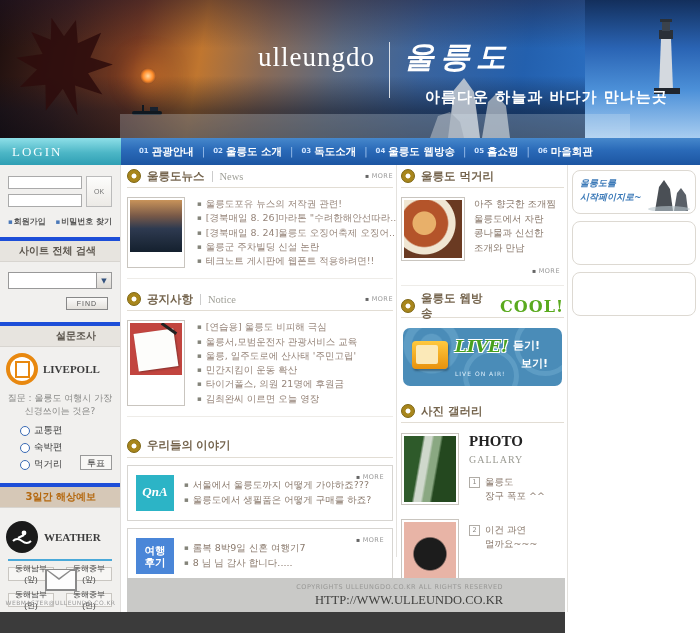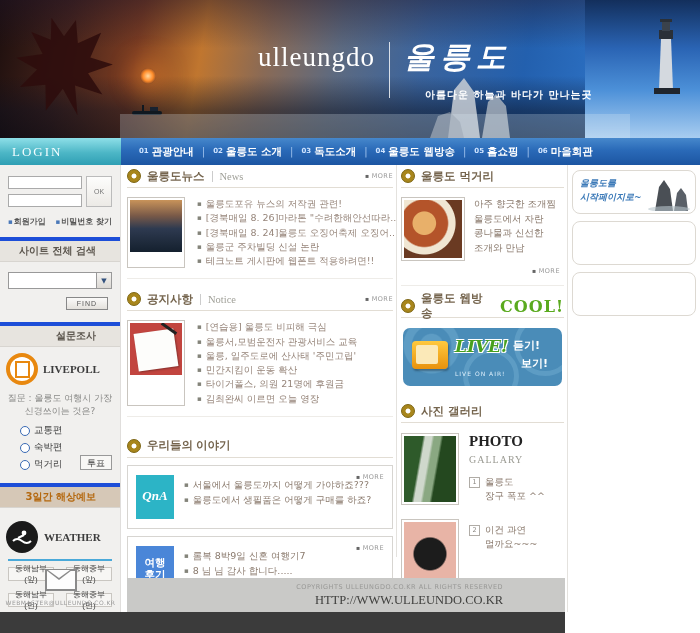--- a/index.html
+++ b/index.html
@@ -16,21 +16,21 @@
   .hero .blue-corner{position:absolute;right:0;top:0;width:115px;height:138px;
     background:linear-gradient(180deg,#132f5c 0%,#2a64b4 35%,#4c90d8 65%,#a8cdf0 100%);}
   .leaf-icon{position:absolute;left:12px;top:14px;}
   .boat-icon{position:absolute;left:128px;top:102px;}
   .rocks-hero-icon{position:absolute;left:430px;top:72px;}
   .lighthouse-icon{position:absolute;left:648px;top:18px;}
   .hero-title{position:absolute;left:258px;top:42px;display:flex;align-items:flex-start;color:#fff;}
   .hero-title .en{font-family:"Liberation Serif","DejaVu Serif",serif;font-size:27px;letter-spacing:1px;}
   .hero-title .bar{width:1px;height:56px;background:rgba(255,255,255,.8);margin:0 14px;}
   .hero-title .ko{font-family:"DejaVu Serif","Liberation Serif",serif;font-size:30px;font-style:italic;font-weight:bold;letter-spacing:6px;line-height:1;}
-  .hero-sub{position:absolute;left:425px;top:88px;color:#fff;font-size:10px;font-weight:bold;letter-spacing:1px;}
+  .hero-sub{position:absolute;left:425px;top:88px;color:#fff;font-size:15px;font-weight:bold;letter-spacing:1px;}
 
   
   .navbar{position:absolute;left:0;top:138px;width:700px;height:27px;display:flex;border-radius:10px;}
   .login-tab{width:121px;height:27px;display:flex;align-items:center;padding-left:12px;box-sizing:border-box;
     background:linear-gradient(180deg,#8edfe8 0%,#4cb6c6 55%,#2f9fb4 100%);color:#f2fdff;
     font-family:"Liberation Serif","DejaVu Serif",serif;font-size:13px;letter-spacing:2px;}
   .nav-menu{flex:1;display:flex;align-items:center;gap:0;padding-left:10px;
     background:linear-gradient(180deg,#4688cc 0%,#2a6ab8 45%,#1c55a2 100%);}
   .nav-item{display:flex;align-items:center;color:#fff;font-size:10.5px;font-weight:bold;padding:0 8px;cursor:pointer;}
   .nav-item .num{font-size:7px;margin-right:3px;margin-top:-2px;color:#cfe4ff;}
@@ -98,21 +98,21 @@
   .img-news{background:linear-gradient(180deg,#c8935a 0%,#7a5a48 30%,#2e3a50 55%,#14202e 100%);}
   .img-notice{background:#c2453f;position:relative;overflow:hidden;}
   .img-notice:before{content:"";position:absolute;left:6px;top:8px;width:40px;height:38px;background:#fdfdfb;transform:rotate(-8deg);box-shadow:1px 1px 2px rgba(0,0,0,.3);}
   .img-notice:after{content:"";position:absolute;right:4px;top:4px;width:18px;height:3px;background:#222;transform:rotate(35deg);}
   .news-list{list-style:none;margin:0 0 0 12px;padding:0;}
   .news-list li{font-size:9.5px;color:#96857a;line-height:1.5;white-space:nowrap;overflow:hidden;cursor:pointer;}
   .bullet{color:#84847a;font-size:7px;margin-right:4px;vertical-align:1px;}
 
   .stories-head{margin-top:18px;font-family:Liberation Serif, serif;}
   .board{position:relative;display:flex;align-items:flex-start;border:1px solid #d7d5d1;margin-top:7px;padding:9px 8px;}
-  .badge{flex:none;width:38px;height:44px;color:#fff;font-weight:bold;display:flex;flex-direction:column;align-items:center;justify-content:center;line-height:1.15;}
+  .badge{flex:none;width:38px;height:36px;color:#fff;font-weight:bold;display:flex;flex-direction:column;align-items:center;justify-content:center;line-height:1.15;}
   .badge.qna{background:#2cb4c6;font-family:"Liberation Serif","DejaVu Serif",serif;font-style:italic;font-size:13px;}
   .badge.review{background:#4a86d8;font-size:10.5px;}
   .badge.column{background:#2d5fc8;font-size:10.5px;}
   .board-items{margin-left:10px;margin-top:2px;}
   .board-items div{font-size:9.5px;color:#8a7a6d;line-height:1.6;white-space:nowrap;cursor:pointer;}
   .board .more{position:absolute;right:8px;top:7px;}
 
   .food-body{display:flex;padding:9px 0 2px 0;}
   .img-food{background:radial-gradient(circle at 35% 40%,#e8b06a 0 22%,#b4542a 24% 45%,#f0e6d2 48% 60%,#6a3a22 62% 100%);}
   .food-lines{margin-left:9px;font-size:9.5px;color:#8a7a6d;line-height:1.55;}

